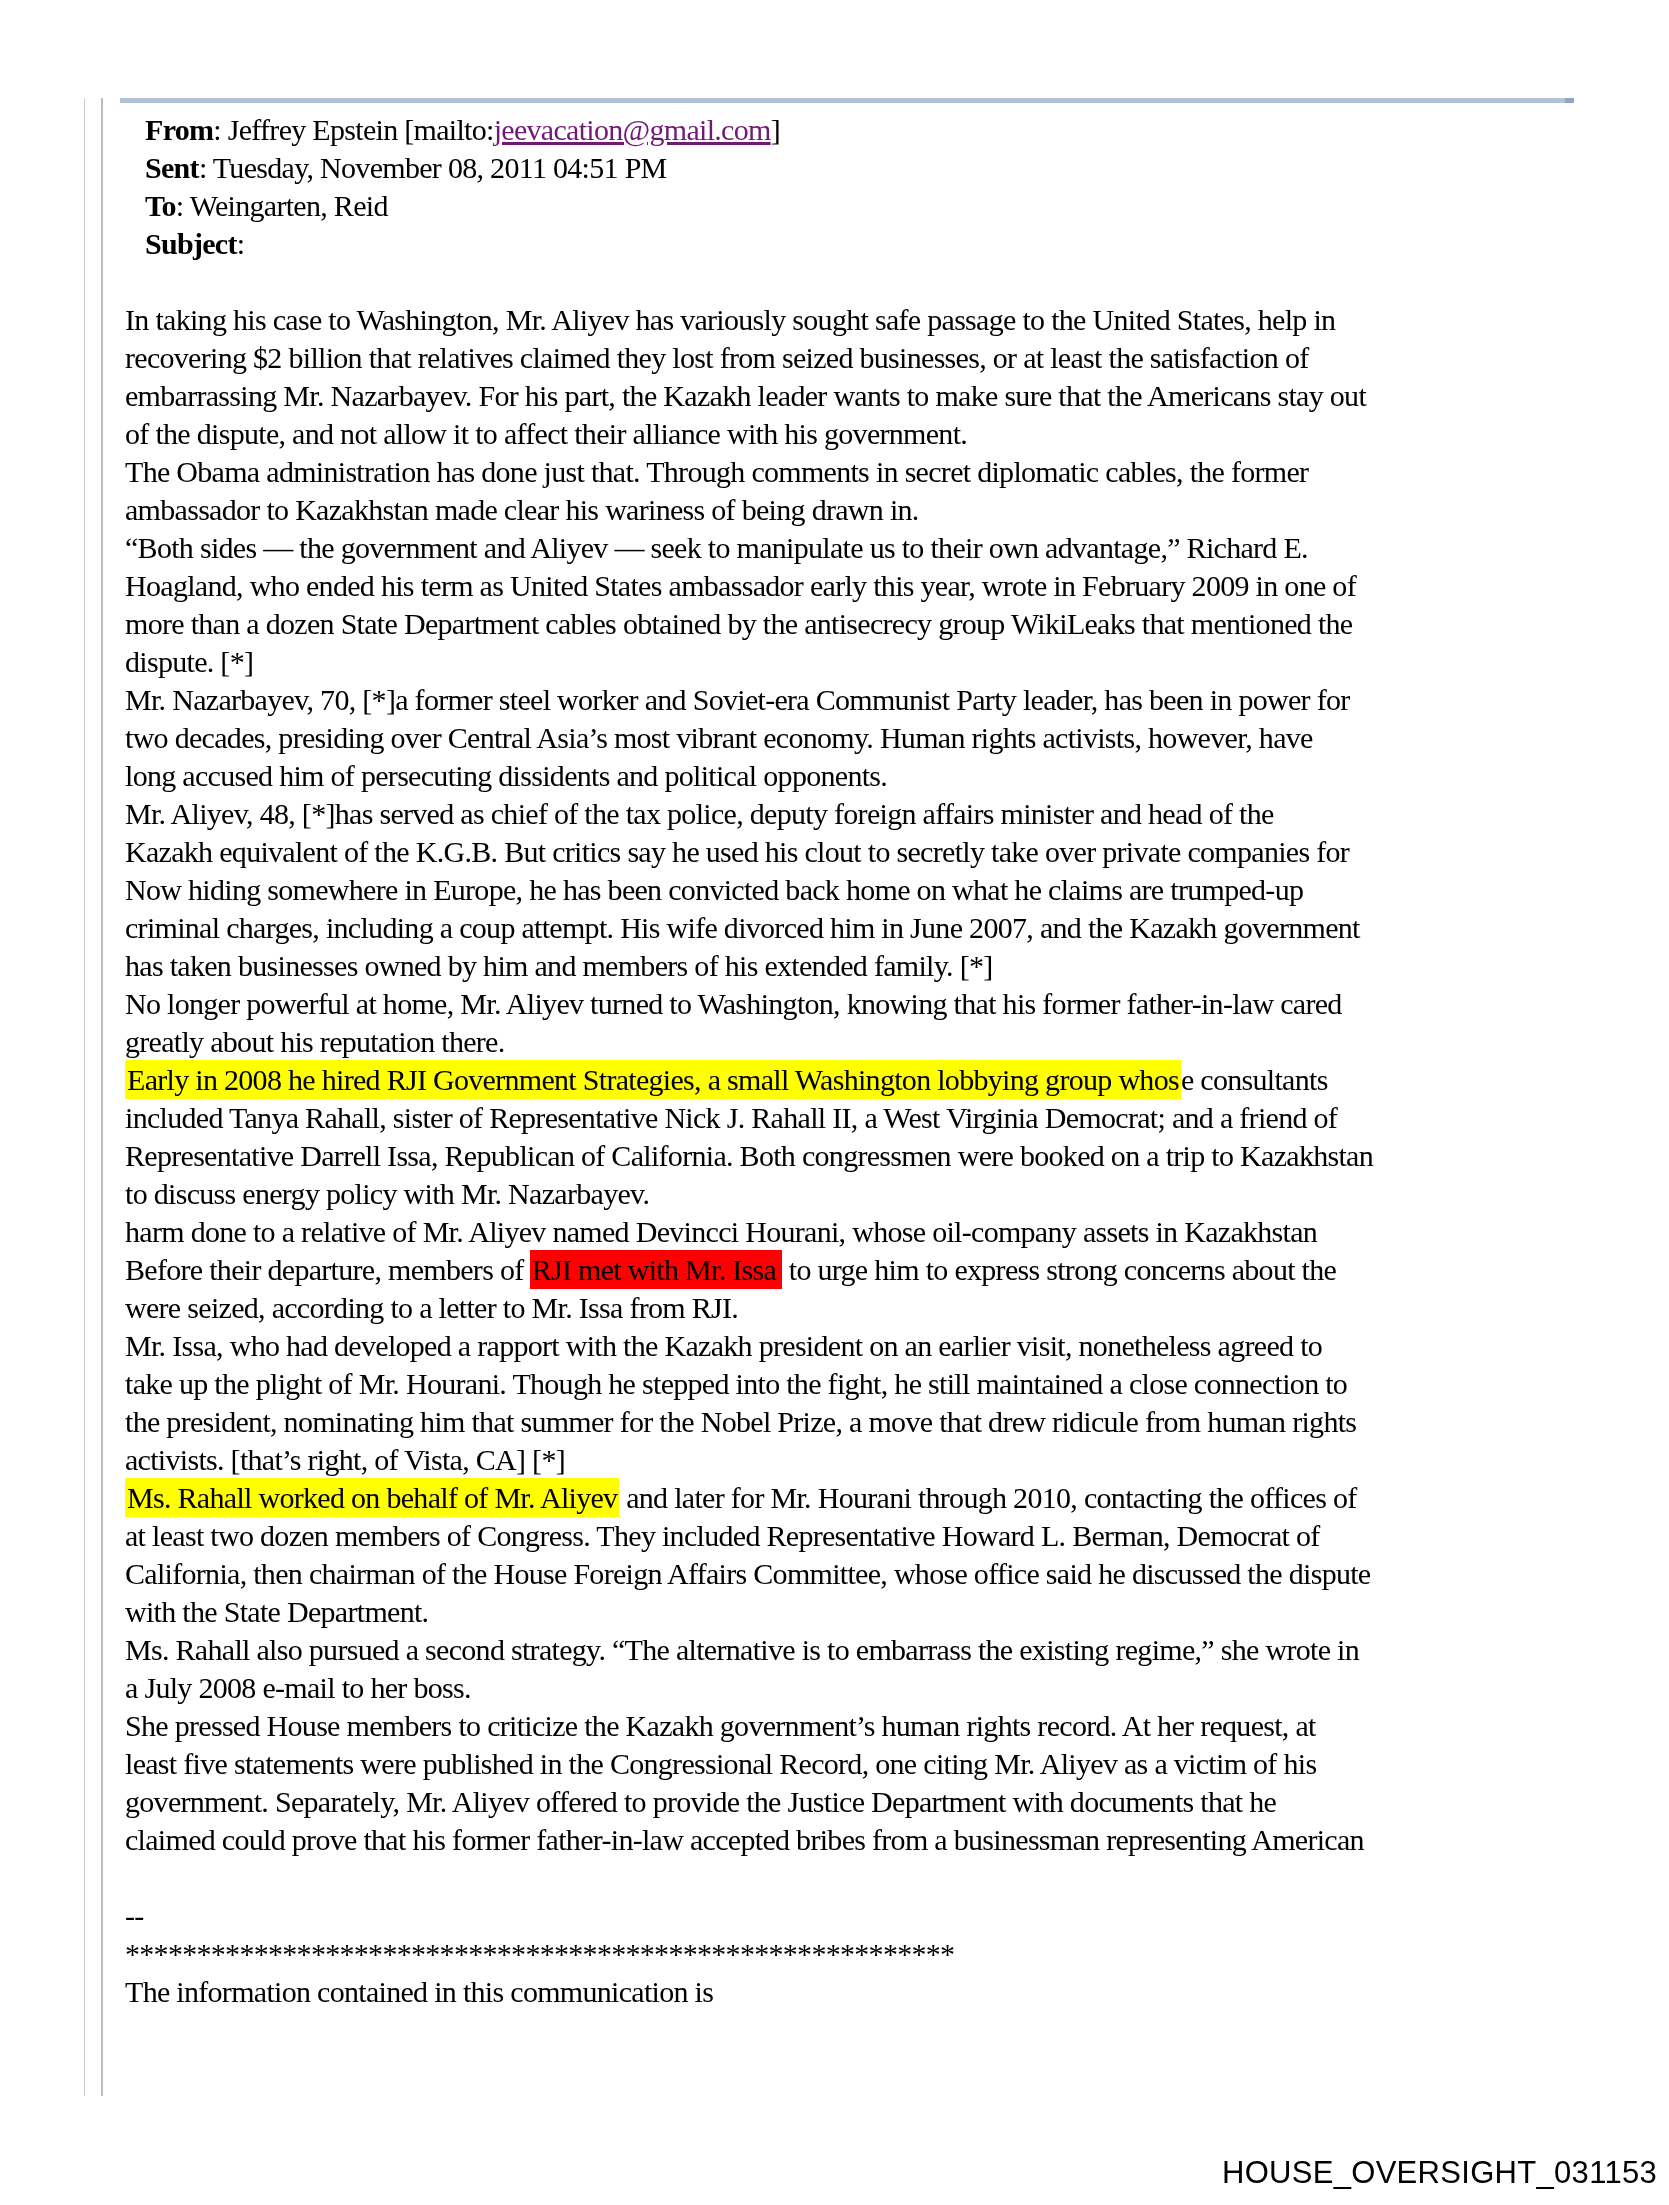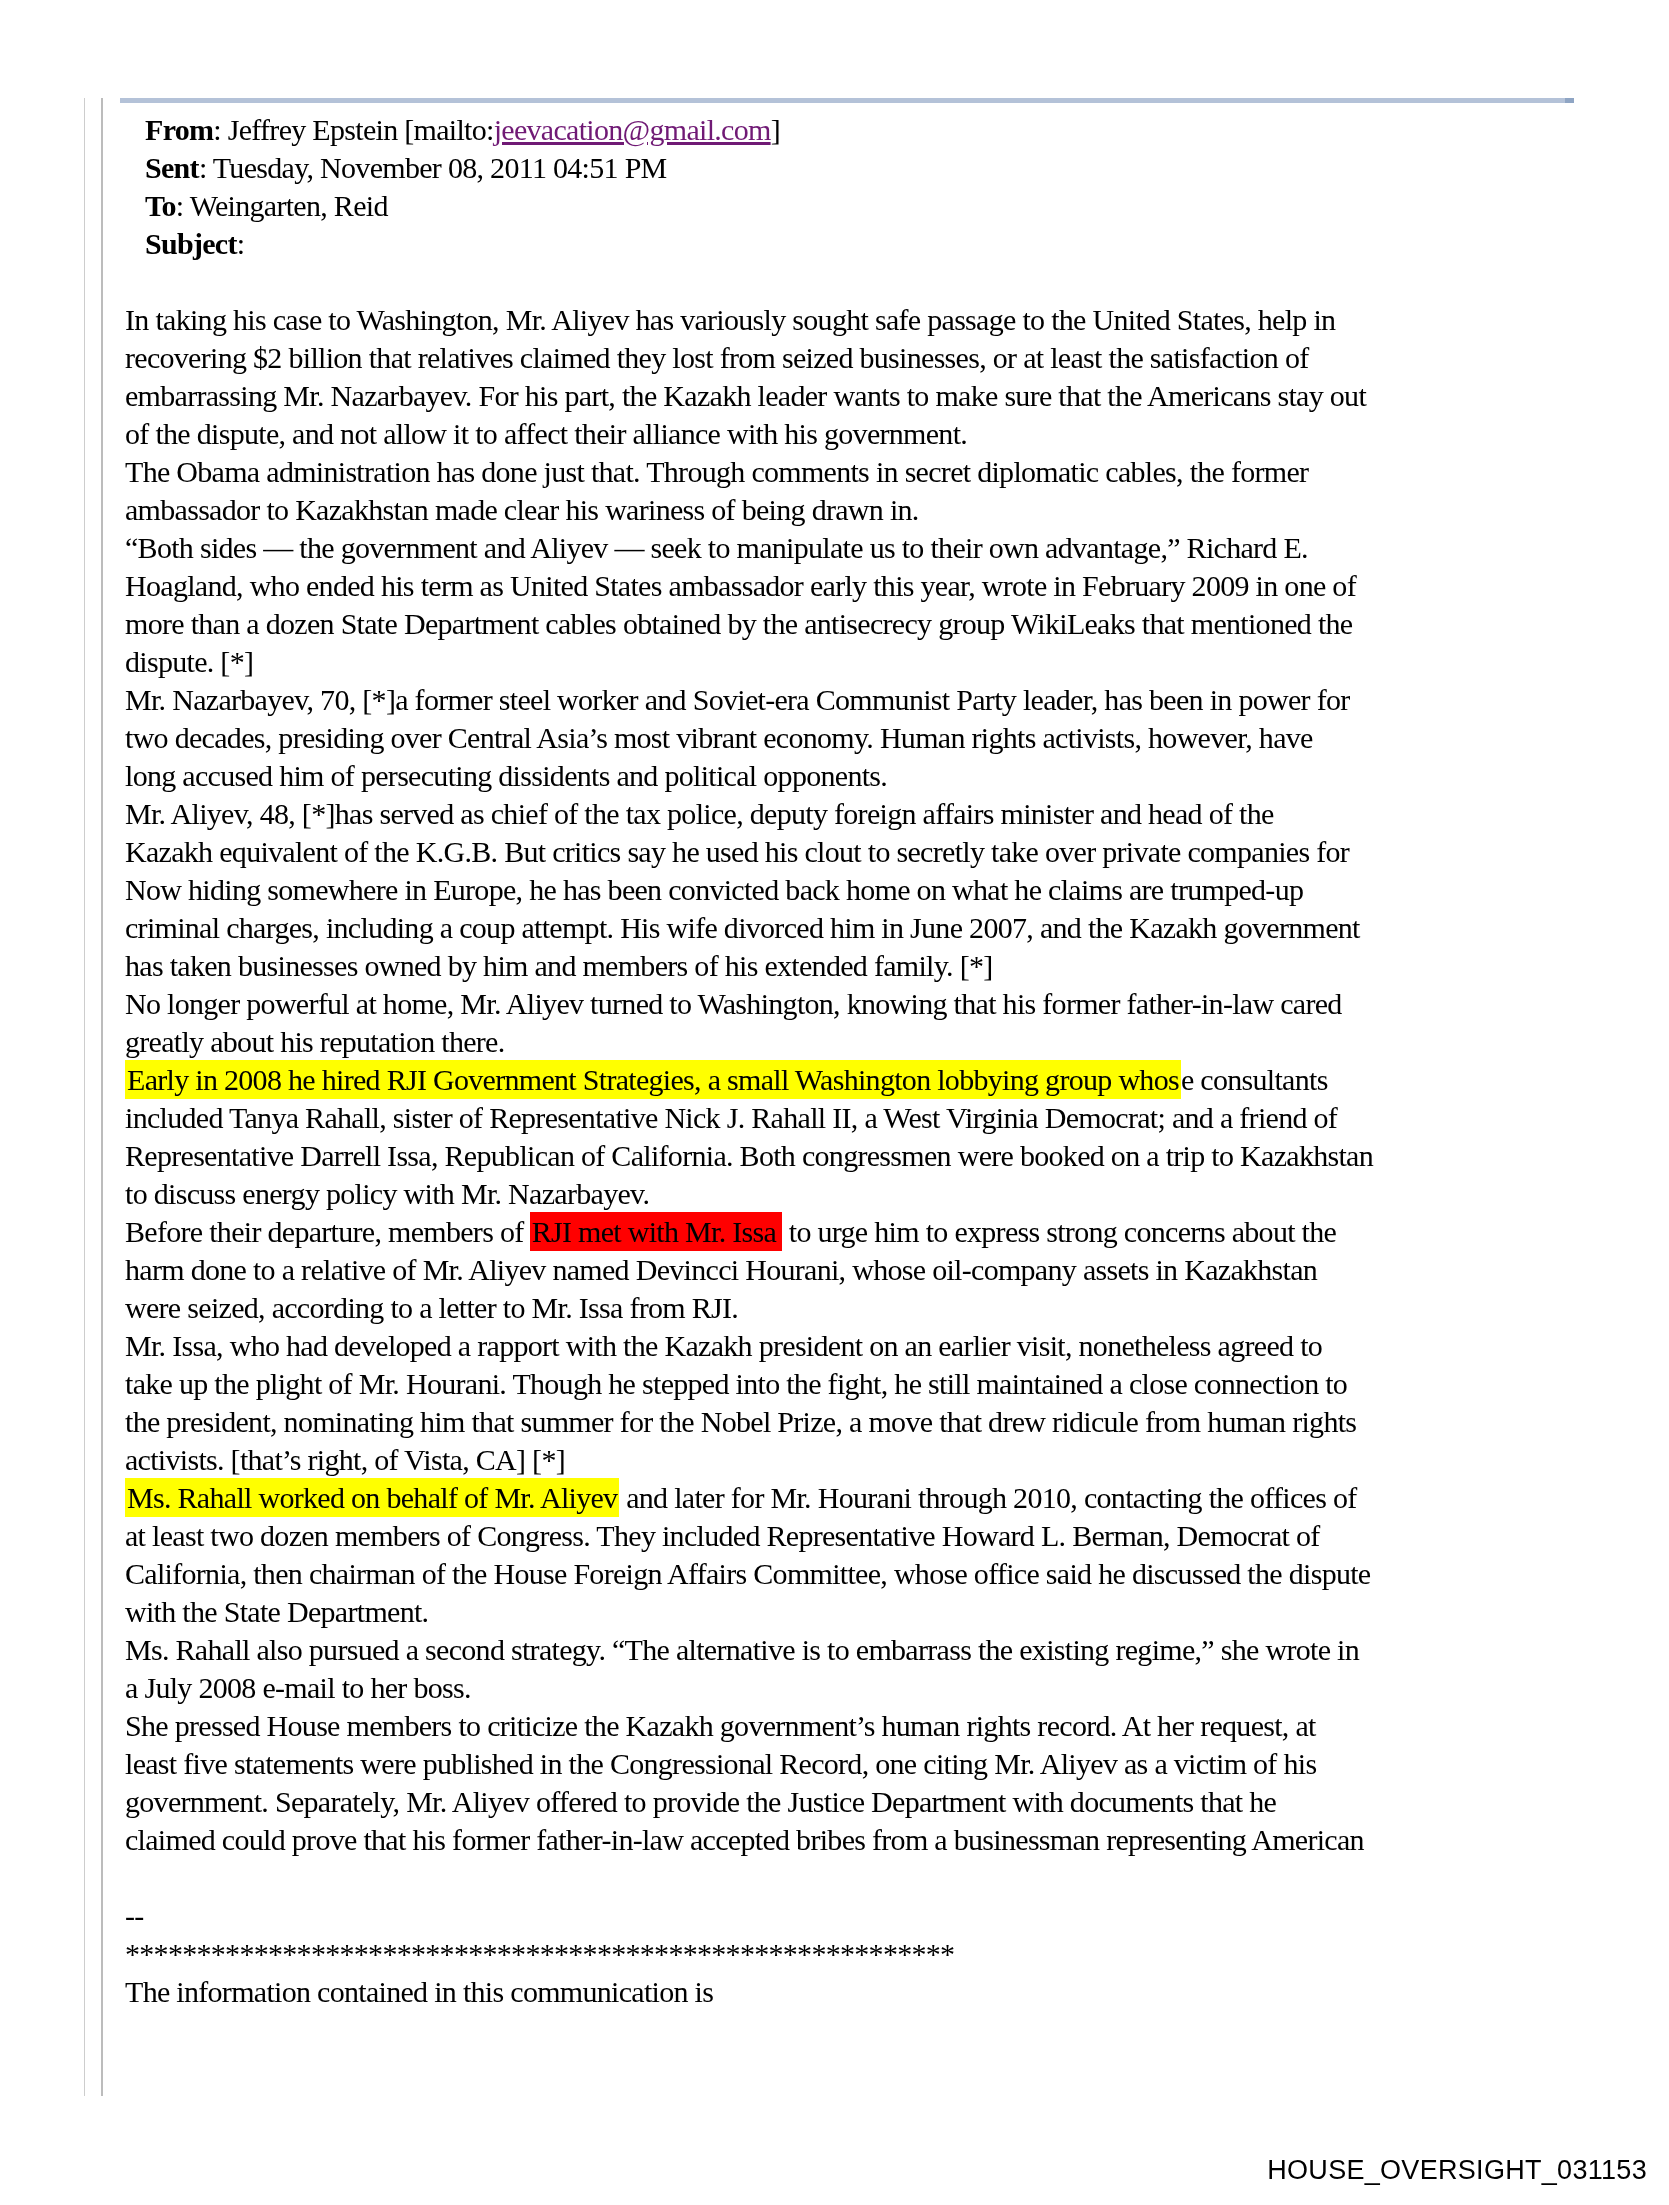--- a/index.html
+++ b/index.html
@@ -10,22 +10,22 @@
   .vline-outer{position:absolute;left:84px;top:98px;width:1.3px;height:1998px;background:#cdcdcd;}
   .vline-inner{position:absolute;left:101px;top:98px;width:2px;height:1998px;background:#bcbcbc;}
   .hdr{position:absolute;left:125px;top:111px;font-size:30px;line-height:38px;letter-spacing:-0.7px;}
   .hdr .line{white-space:pre;height:38px;}
   .hdr b{font-weight:bold;margin-left:20px;}
   a.email-link{color:#701a75;text-decoration:underline;cursor:pointer;margin-top:44px;}
   .body-text{position:absolute;left:125px;top:301px;font-size:30px;line-height:38px;letter-spacing:-0.7px;}
   .body-text .line{white-space:pre;height:38px;}
   .hl-y{background:#ffff00;padding:3.3px 2px;}
   .hl-r{background:#ff0000;padding:3.3px 5.9px 3.3px 1.3px;}
-  .bates{position:absolute;right:22px;top:2155px;font-family:"Liberation Sans",sans-serif;
-         font-size:27px;letter-spacing:0.3px;color:#000000;}
+  .bates{position:absolute;right:12px;top:2155px;font-family:"Liberation Sans",sans-serif;
+         font-size:31px;letter-spacing:0.3px;color:#000000;}
 </style>
 </head>
 <body>
 
 <div class="page">
 
   <div class="topbar">
     <div class="topbar-cap"></div>
   </div>
 
@@ -57,22 +57,22 @@
       <div class="line"><span>Kazakh equivalent of the K.G.B. But critics say he used his clout to secretly take over private companies for</span></div>
       <div class="line"><span>Now hiding somewhere in Europe, he has been convicted back home on what he claims are trumped-up</span></div>
       <div class="line"><span>criminal charges, including a coup attempt. His wife divorced him in June 2007, and the Kazakh government</span></div>
       <div class="line"><span>has taken businesses owned by him and members of his extended family. [*]</span></div>
       <div class="line"><span>No longer powerful at home, Mr. Aliyev turned to Washington, knowing that his former father-in-law cared</span></div>
       <div class="line"><span>greatly about his reputation there.</span></div>
       <div class="line"><span class="hl-y">Early in 2008 he hired RJI Government Strategies, a small Washington lobbying group whos</span><span>e consultants</span></div>
       <div class="line"><span>included Tanya Rahall, sister of Representative Nick J. Rahall II, a West Virginia Democrat; and a friend of</span></div>
       <div class="line"><span>Representative Darrell Issa, Republican of California. Both congressmen were booked on a trip to Kazakhstan</span></div>
       <div class="line"><span>to discuss energy policy with Mr. Nazarbayev.</span></div>
+      <div class="line"><span>harm done to a relative of Mr. Aliyev named Devincci Hourani, whose oil-company assets in Kazakhstan</span></div>
       <div class="line"><span>Before their departure, members of </span><span class="hl-r">RJI met with Mr. Issa</span><span> to urge him to express strong concerns about the</span></div>
-      <div class="line"><span>harm done to a relative of Mr. Aliyev named Devincci Hourani, whose oil-company assets in Kazakhstan</span></div>
       <div class="line"><span>were seized, according to a letter to Mr. Issa from RJI.</span></div>
       <div class="line"><span>Mr. Issa, who had developed a rapport with the Kazakh president on an earlier visit, nonetheless agreed to</span></div>
       <div class="line"><span>take up the plight of Mr. Hourani. Though he stepped into the fight, he still maintained a close connection to</span></div>
       <div class="line"><span>the president, nominating him that summer for the Nobel Prize, a move that drew ridicule from human rights</span></div>
       <div class="line"><span>activists. [that’s right, of Vista, CA] [*]</span></div>
       <div class="line"><span class="hl-y">Ms. Rahall worked on behalf of Mr. Aliyev</span><span> and later for Mr. Hourani through 2010, contacting the offices of</span></div>
       <div class="line"><span>at least two dozen members of Congress. They included Representative Howard L. Berman, Democrat of</span></div>
       <div class="line"><span>California, then chairman of the House Foreign Affairs Committee, whose office said he discussed the dispute</span></div>
       <div class="line"><span>with the State Department.</span></div>
       <div class="line"><span>Ms. Rahall also pursued a second strategy. “The alternative is to embarrass the existing regime,” she wrote in</span></div>

